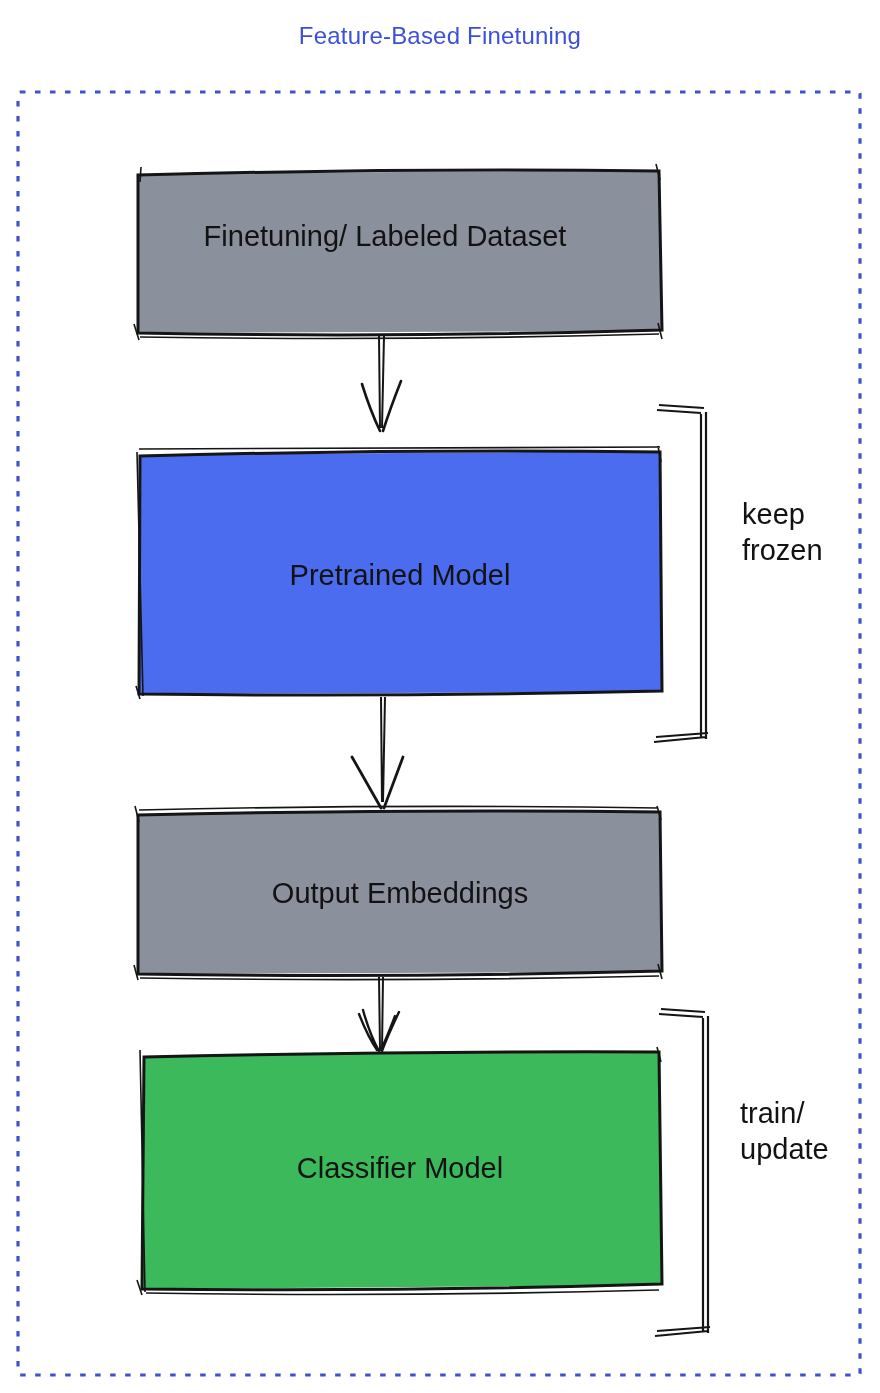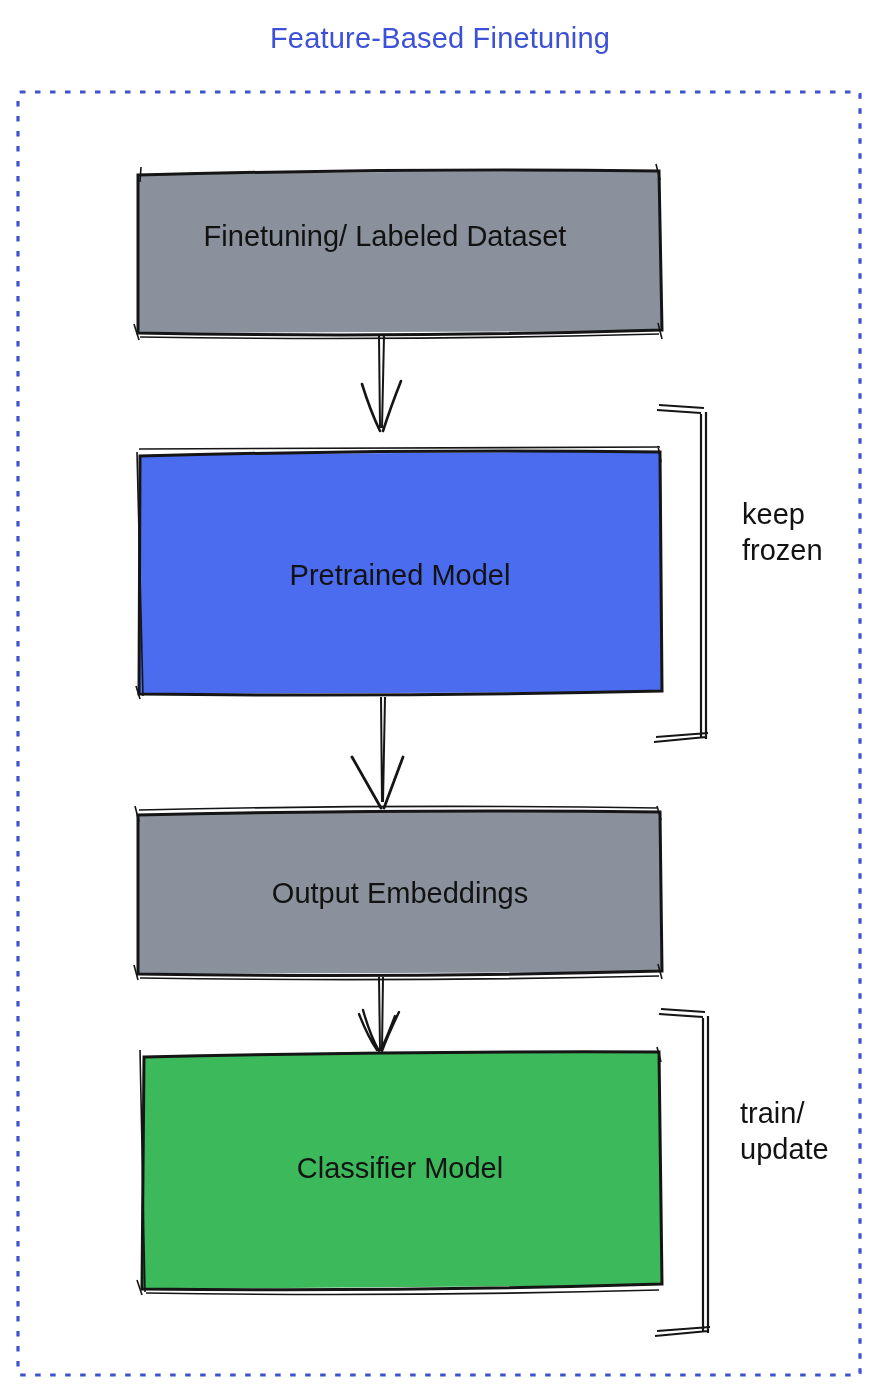--- a/index.html
+++ b/index.html
@@ -10,21 +10,21 @@
     background: #ffffff;
     font-family: "Liberation Sans", sans-serif;
     overflow: hidden;
   }
   #diagram-title {
     position: absolute;
     top: 22px;
     left: 0;
     width: 880px;
     text-align: center;
-    font-size: 29px;
+    font-size: 24px;
     letter-spacing: 0.2px;
     color: #3c50d8;
   }
   svg { position: absolute; top: 0; left: 0; }
   text.box-label {
     font-family: "Liberation Sans", sans-serif;
     font-size: 29px;
     fill: #121212;
   }
   text.side-label {

